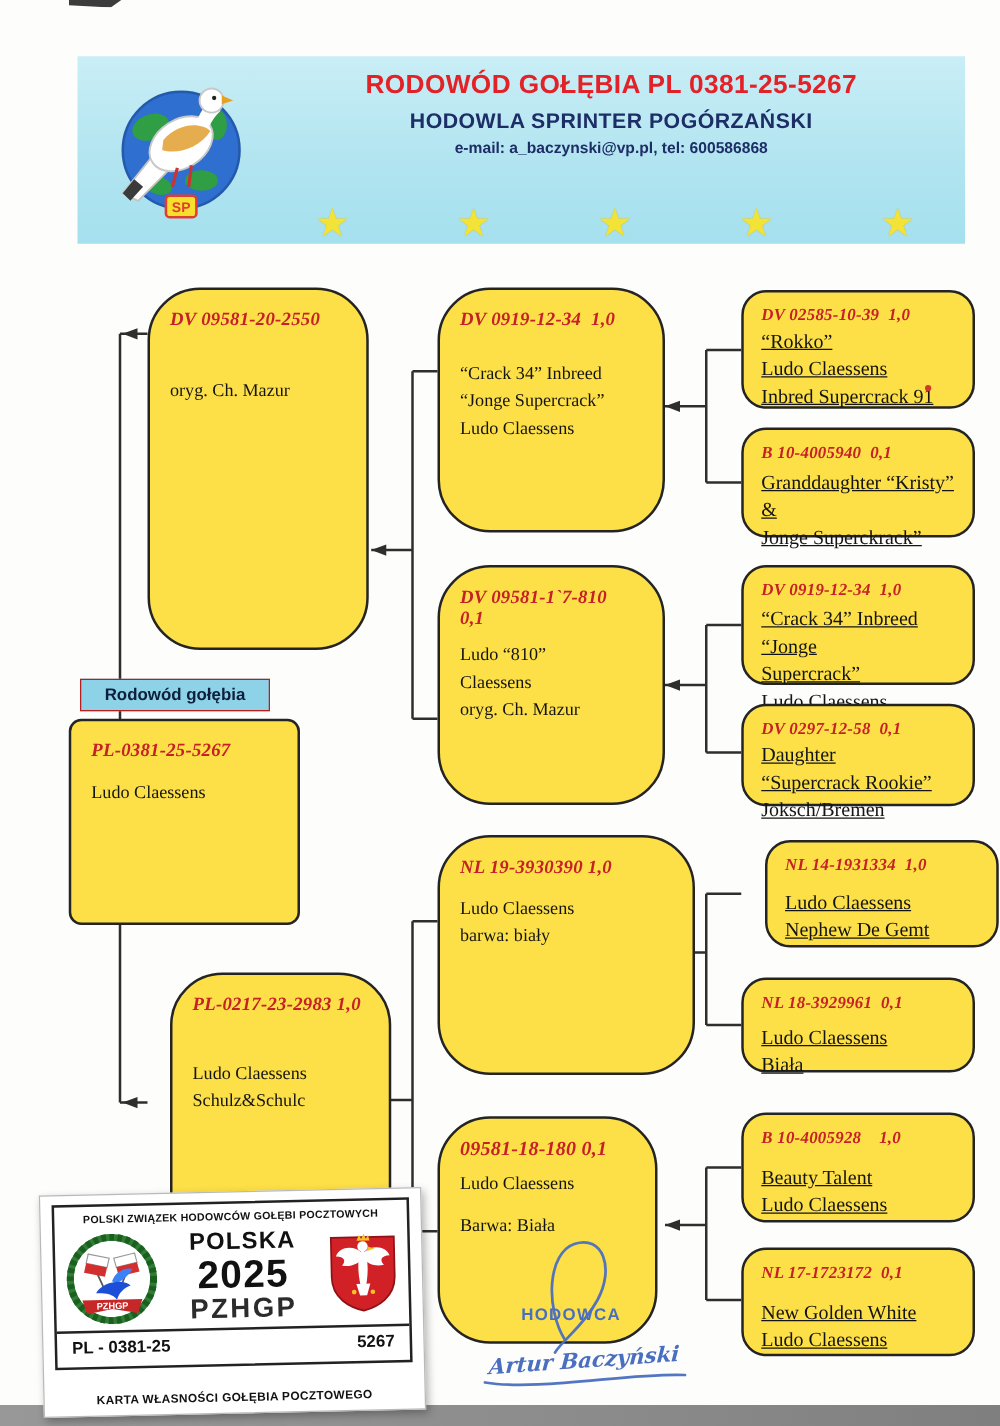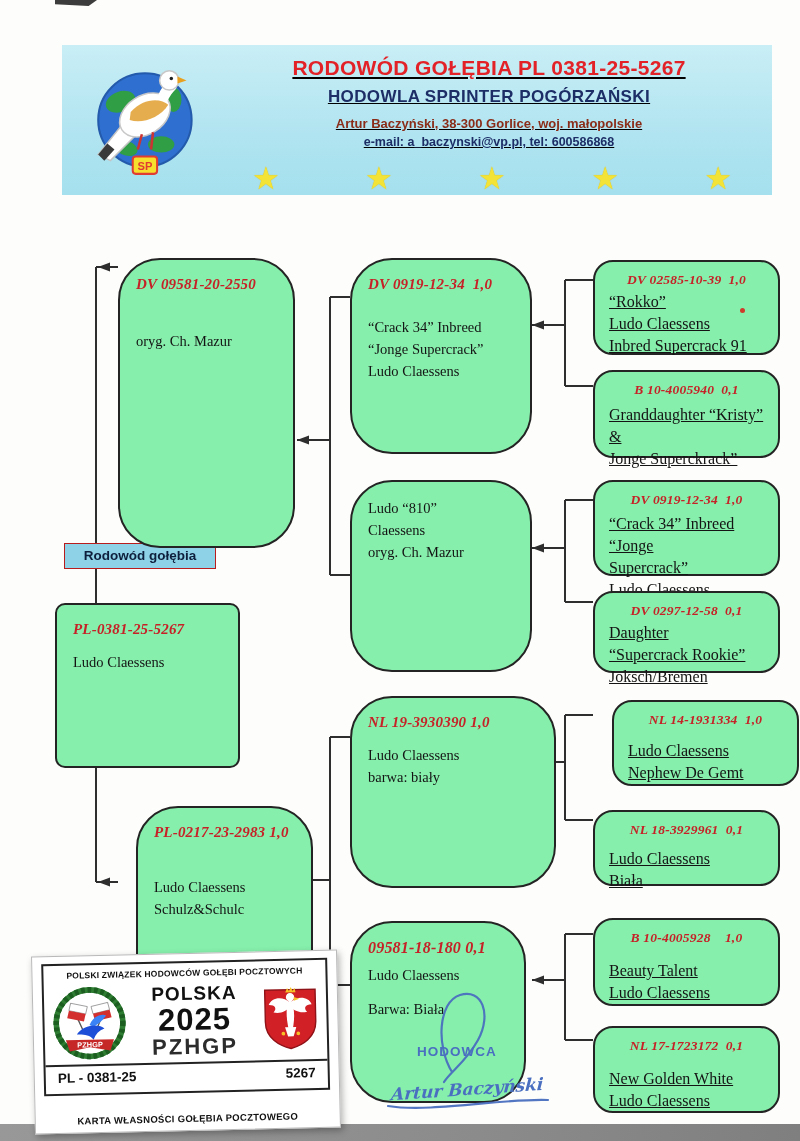--- a/index.html
+++ b/index.html
@@ -7,39 +7,39 @@
     position:relative; width:800px; height:1141px; background:#fdfdfb;
     overflow:hidden; font-family:"Liberation Serif","DejaVu Serif",serif;
   }
   
   .banner {
     position:absolute; left:62px; top:45px; width:710px; height:150px;
     background:linear-gradient(180deg,#c9eef6 0%,#b0e4f0 60%,#a5e0ee 100%);
   }
   .logo { position:absolute; left:22px; top:6px; width:132px; height:132px; }
   .banner-text { position:absolute; left:150px; right:6px; top:11px; text-align:center;
-    font-family:"Liberation Sans","DejaVu Sans",sans-serif;text-decoration:underline; }
+    font-family:"Liberation Sans","DejaVu Sans",sans-serif; }
   .b-title { font-size:21px; font-weight:800; color:#e32228; letter-spacing:.3px; }
   .b-sub   { margin-top:7px; font-size:17px; font-weight:800; color:#1d2d66; letter-spacing:.4px; }
   .b-addr  { margin-top:9px; font-size:13px; font-weight:700; color:#8a2c18; }
   .b-mail  { margin-top:4px; font-size:12.5px; font-weight:700; color:#1d2d66; }
   .stars { position:absolute; left:190px; bottom:1px; width:480px;
     display:flex; justify-content:space-between; }
   .star { font-size:31px; line-height:1; color:#f2e336; text-shadow:0 0 1px #cdb52a; }
   
   .connectors { position:absolute; left:0; top:0; z-index:1; pointer-events:none; }
   
-  .pbox { position:absolute; background:#86efac; border:2px solid #242424; box-sizing:border-box;
-    z-index:2; border-radius:42px; padding:16px 16px;margin-top:28px; }
+  .pbox { position:absolute; background:#fde047; border:2px solid #242424; box-sizing:border-box;
+    z-index:2; border-radius:42px; padding:16px 16px; }
   .pbox.subj { border-radius:10px; }
   .pbox.g4 { border-radius:20px; padding:10px 14px; }
   .ring { color:#c62127; font-weight:bold; font-style:italic; font-size:15px;
     white-space:pre-wrap; letter-spacing:.2px; }
   .ring.big { font-size:16px; }
-  .g4 .ring { font-size:13.5px;text-align:center; }
+  .g4 .ring { font-size:13.5px; }
   .bline { font-size:14.5px; color:#141414; line-height:1.5; }
   .g4 .bline { font-size:16px; line-height:1.38;text-decoration:underline; }
   .mb3{margin-bottom:3px}.mb5{margin-bottom:5px}.mb6{margin-bottom:6px}
   .mb8{margin-bottom:8px}.mb10{margin-bottom:10px}.mb12{margin-bottom:12px}
   .mb14{margin-bottom:14px}.mb24{margin-bottom:24px}
   .mb36{margin-bottom:36px}.mb38{margin-bottom:38px}
   .mt12{margin-top:12px}
   .ped-label { position:absolute; left:64px; top:543px; width:152px; height:26px; z-index:2;
     background:#8ed2e8; border:1px solid #b91c1c; box-sizing:border-box;
     font-family:"Liberation Sans","DejaVu Sans",sans-serif; font-size:13.5px; font-weight:700;
@@ -107,21 +107,20 @@
       <path d="M92,25 L101,29 L92,32 Z" fill="#e8a020"></path>
       <circle cx="86" cy="27" r="1.7" fill="#222"></circle>
       <path d="M46,60 C58,46 76,46 83,53 C75,66 57,72 45,68 Z" fill="#e3a43c" opacity="0.9"></path>
       <path d="M57,82 L53,97 M68,80 L66,97" stroke="#cc3333" stroke-width="2.5" fill="none"></path>
       <rect x="48" y="104" width="24" height="17" rx="3" fill="#f7df2e" stroke="#e03c31" stroke-width="2"></rect>
       <text x="60" y="117" text-anchor="middle" font-family="Liberation Sans, sans-serif" font-size="11" font-weight="bold" fill="#e03c31">SP</text>
     </svg>
     <div class="banner-text">
       <div class="b-title">RODOWÓD GOŁĘBIA PL 0381-25-5267</div>
       <div class="b-sub">HODOWLA SPRINTER POGÓRZAŃSKI</div>
-      <div class="b-addr">Artur Baczyński, 38-300 Gorlice, woj. małopolskie</div>
       <div class="b-mail">e-mail: a_baczynski@vp.pl, tel: 600586868</div>
     </div>
     <div class="stars">
       <span class="star">★</span>
       <span class="star">★</span>
       <span class="star">★</span>
       <span class="star">★</span>
       <span class="star">★</span>
     </div>
   </div>
@@ -167,20 +166,21 @@
   </div>
 
   <div class="pbox" style="left:350px;top:230px;width:182px;height:196px;">
     <div class="ring mb24">DV 0919-12-34  1,0</div>
     <div class="bline">“Crack 34” Inbreed</div>
     <div class="bline">“Jonge Supercrack”</div>
     <div class="bline">Ludo Claessens</div>
   </div>
 
   <div class="pbox" style="left:350px;top:452px;width:182px;height:192px;">
+    <div class="ring mb10" style="max-width:122px;">DV 09581-1`7-810 0,1</div>
     <div class="bline">Ludo “810”</div>
     <div class="bline">Claessens</div>
     <div class="bline">oryg. Ch. Mazur</div>
   </div>
 
   <div class="pbox" style="left:350px;top:668px;width:206px;height:192px;">
     <div class="ring mb14">NL 19-3930390 1,0</div>
     <div class="bline">Ludo Claessens</div>
     <div class="bline">barwa: biały</div>
   </div>

